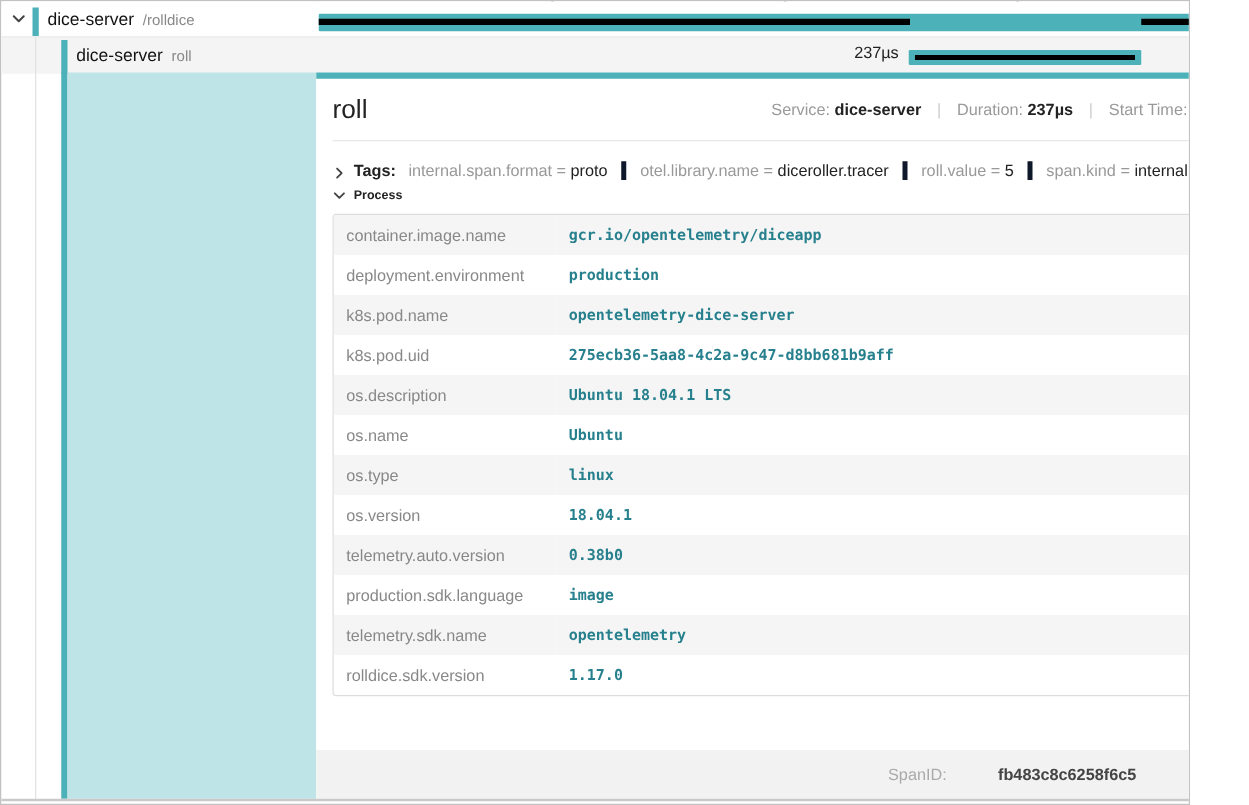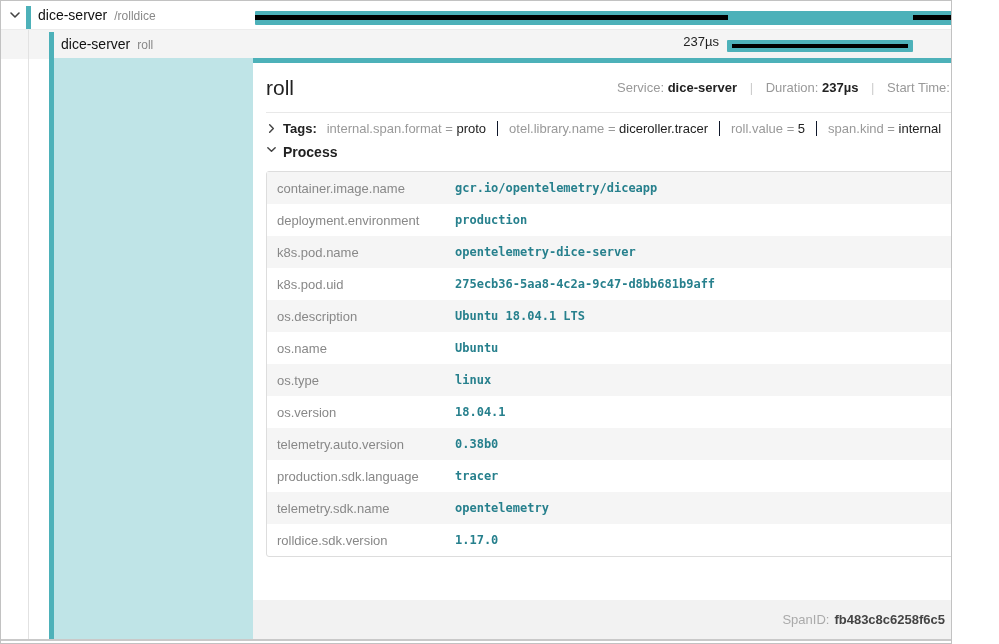--- a/index.html
+++ b/index.html
@@ -30,35 +30,35 @@
   
   .panel{position:absolute;left:252px;top:57px;width:745px;height:581px;box-sizing:border-box;
          border-top:5px solid #4db1b9;background:#fff;}
   .panel-inner{padding:0 8px 0 13px;}
   .dhead{display:flex;align-items:center;justify-content:space-between;height:49px;
          border-bottom:1px solid #e8e8e8;}
   .dtitle{font-size:21px;font-weight:500;color:#222;}
   .overview{font-size:13px;color:#999;white-space:nowrap;margin-left:25px;}
   .overview b{color:#222;font-weight:bold;}
   .ov-sep{color:#ccc;margin:0 9px;}
-  .tags-row{display:flex;align-items:center;height:31px;font-size:13px;cursor:pointer;}
+  .tags-row{display:flex;align-items:flex-end;height:31px;font-size:13px;cursor:pointer;}
   .sec-chev{width:11px;height:11px;color:#444;margin-right:6px;flex:0 0 auto;}
   .sec-label{font-weight:bold;color:#222;margin-right:10px;}
   .tag-item{color:#999;padding:0 11px;white-space:nowrap;}
-  .tag-item + .tag-item{border-left:1px solid #0f172a;}
+  .tag-item + .tag-item{border-left:4px solid #0f172a;}
   .tag-item .tv{color:#222;}
-  .proc-head{display:flex;align-items:flex-start;height:25px;font-size:14px;cursor:pointer;}
+  .proc-head{display:flex;align-items:center;height:25px;font-size:10px;cursor:pointer;}
   .kv-table{width:100%;border:1px solid #ddd;border-radius:3px;border-collapse:separate;border-spacing:0;
             font-size:13px;margin-top:2px;}
   .kv-table td{height:32px;padding:0 0 0 10px;vertical-align:middle;}
   .kv-table tr.alt td{background:#f5f5f5;}
   td.k{color:#888;width:168px;}
   td.v{color:#27808d;font-family:"DejaVu Sans Mono",monospace;font-size:12px;font-weight:bold;}
   .pfooter{position:absolute;left:0;bottom:0;width:745px;height:39px;background:#f2f2f2;
-           display:flex;align-items:center;justify-content:flex-end;box-sizing:border-box;padding-right:9px;}
+           display:flex;align-items:center;justify-content:flex-end;box-sizing:border-box;padding-right:9px;gap:36px;}
   .spanid-label{font-size:13px;color:#aaa;margin-right:5px;}
   .spanid-value{font-size:13px;color:#444;font-weight:bold;margin-right:8px;}
   .link-btn{width:34px;height:24px;background:#f7f7f7;border:1px solid #ccc;border-radius:3px;
             display:flex;align-items:center;justify-content:center;cursor:pointer;}
   svg{display:block;}
 </style>
 </head>
 <body>
 
 <div id="window">
@@ -187,21 +187,21 @@
         <tr>
               <td class="k">os.version</td>
               <td class="v">18.04.1</td>
             </tr>
         <tr class="alt">
               <td class="k">telemetry.auto.version</td>
               <td class="v">0.38b0</td>
             </tr>
         <tr>
               <td class="k">production.sdk.language</td>
-              <td class="v">tracer</td>
+              <td class="v">image</td>
             </tr>
         <tr class="alt">
               <td class="k">telemetry.sdk.name</td>
               <td class="v">opentelemetry</td>
             </tr>
         <tr>
               <td class="k">rolldice.sdk.version</td>
               <td class="v">1.17.0</td>
             </tr>
       </tbody>

